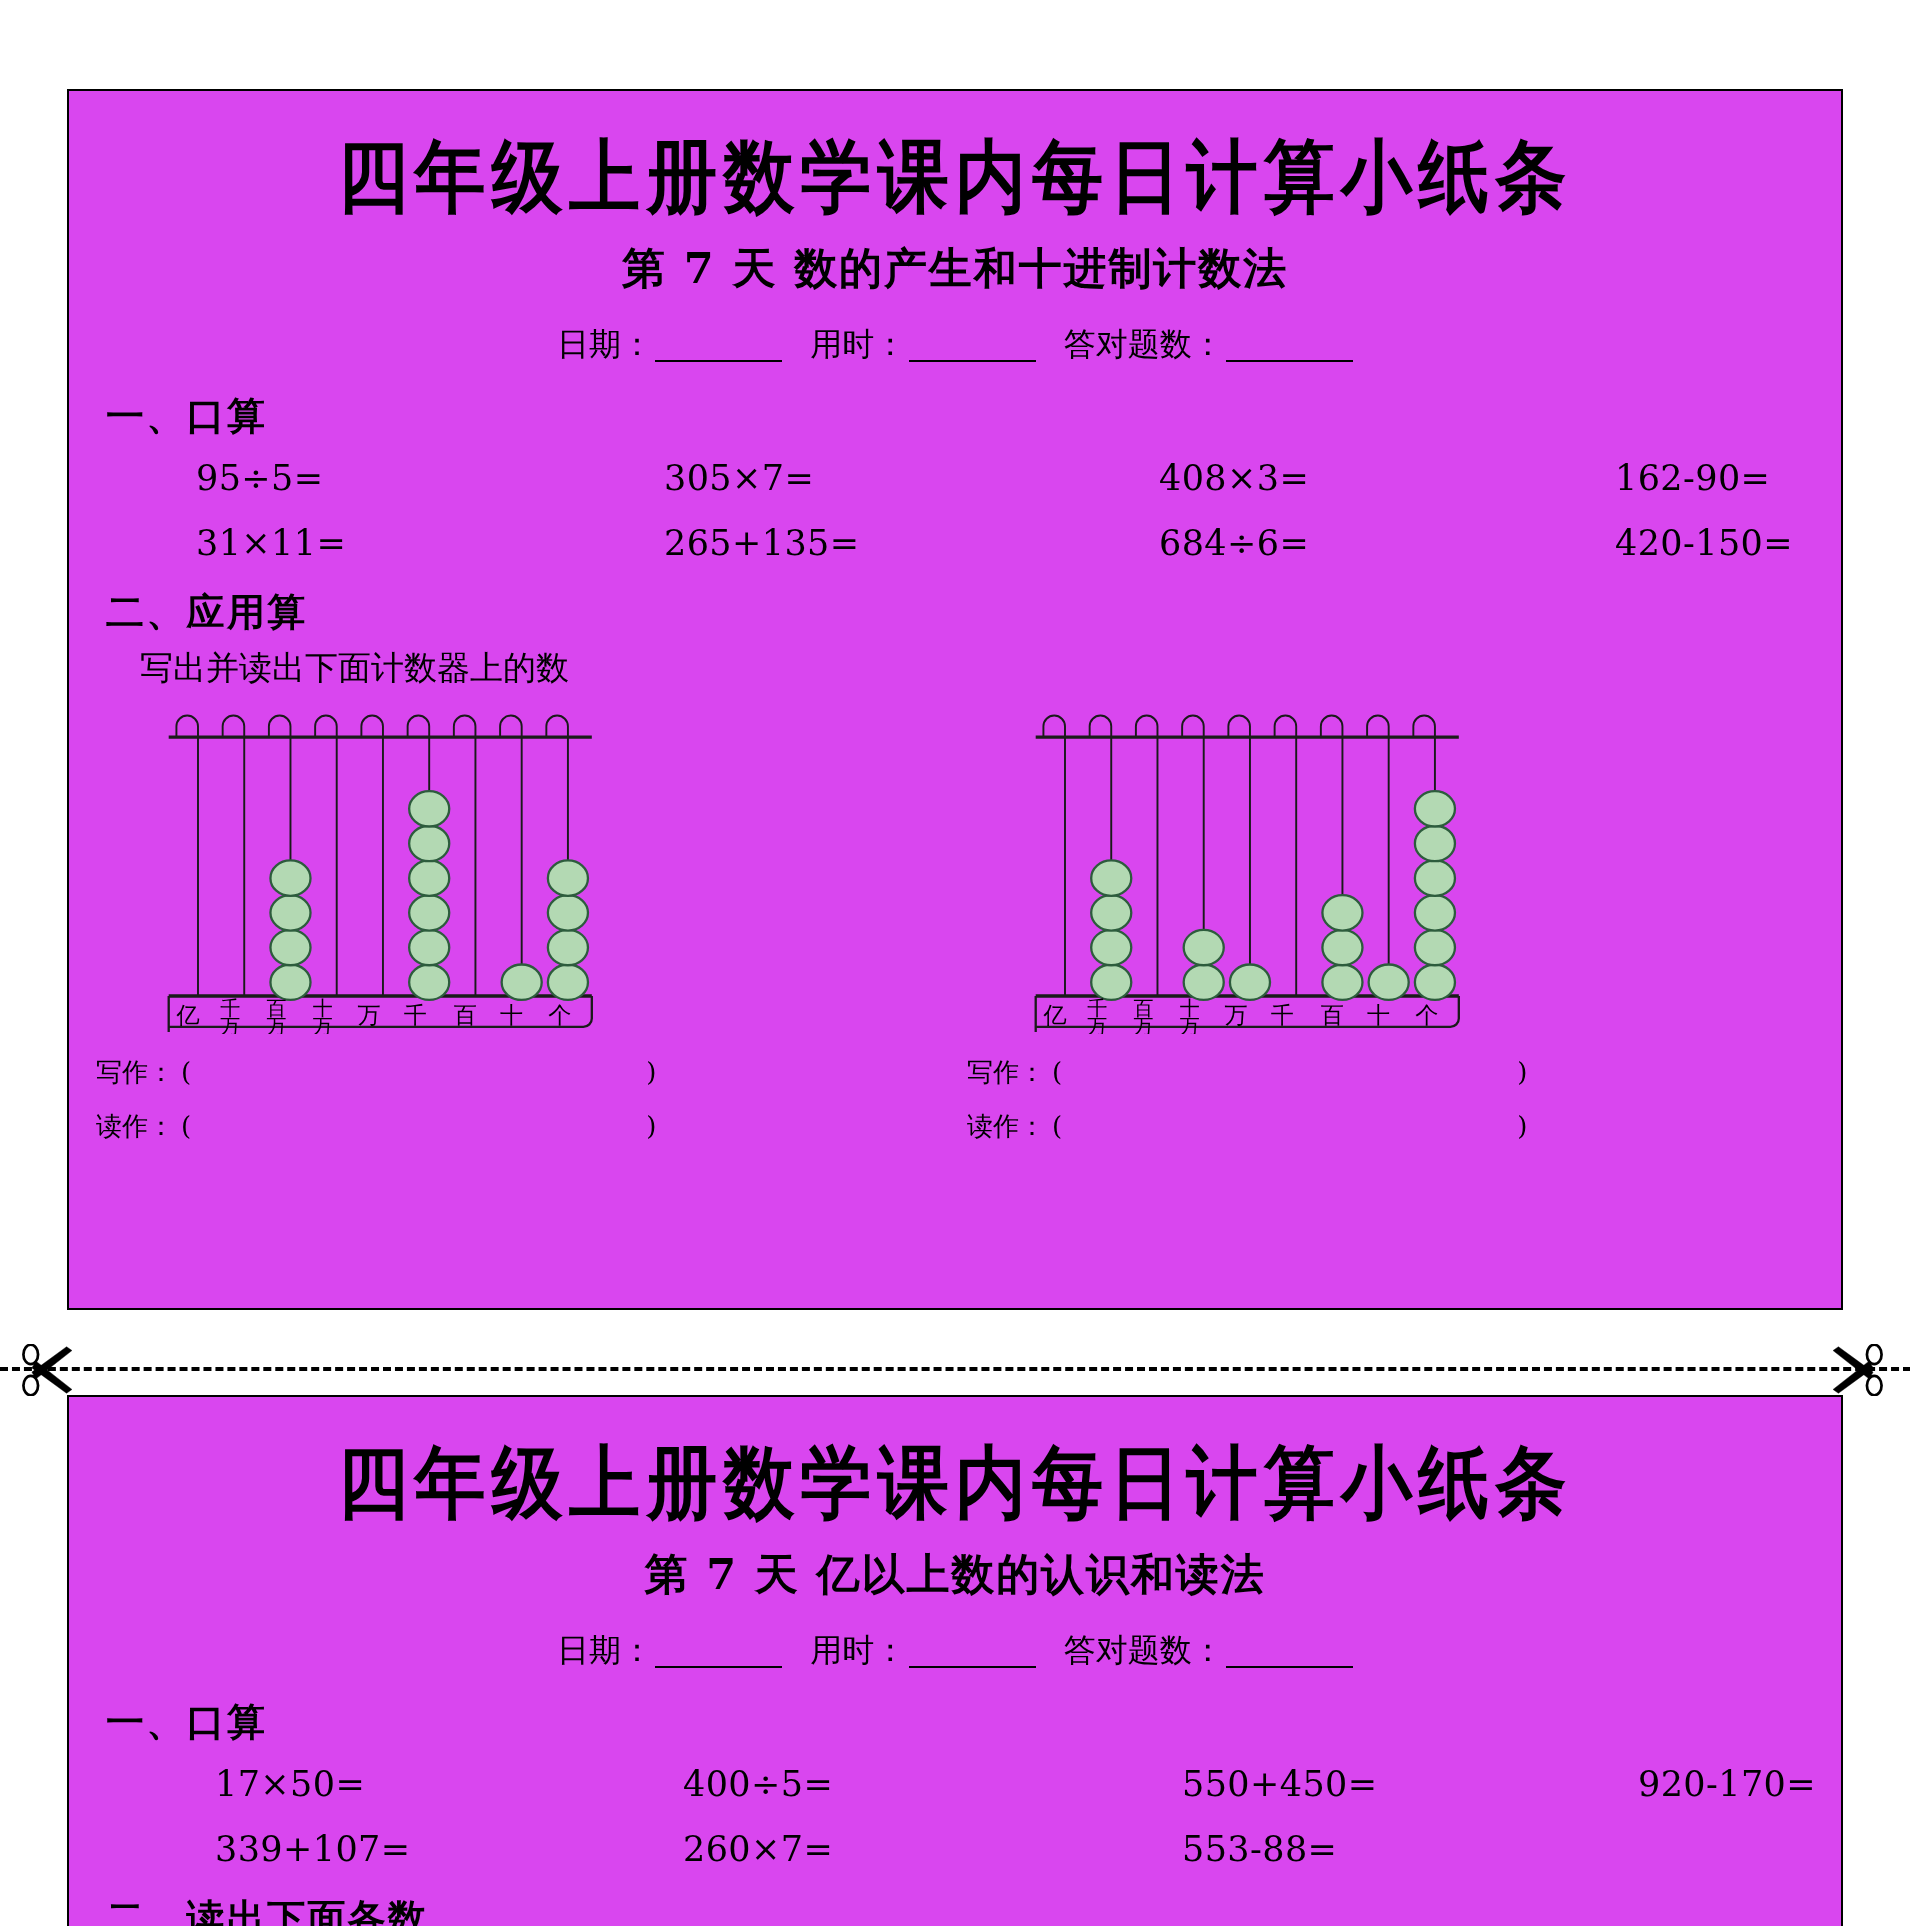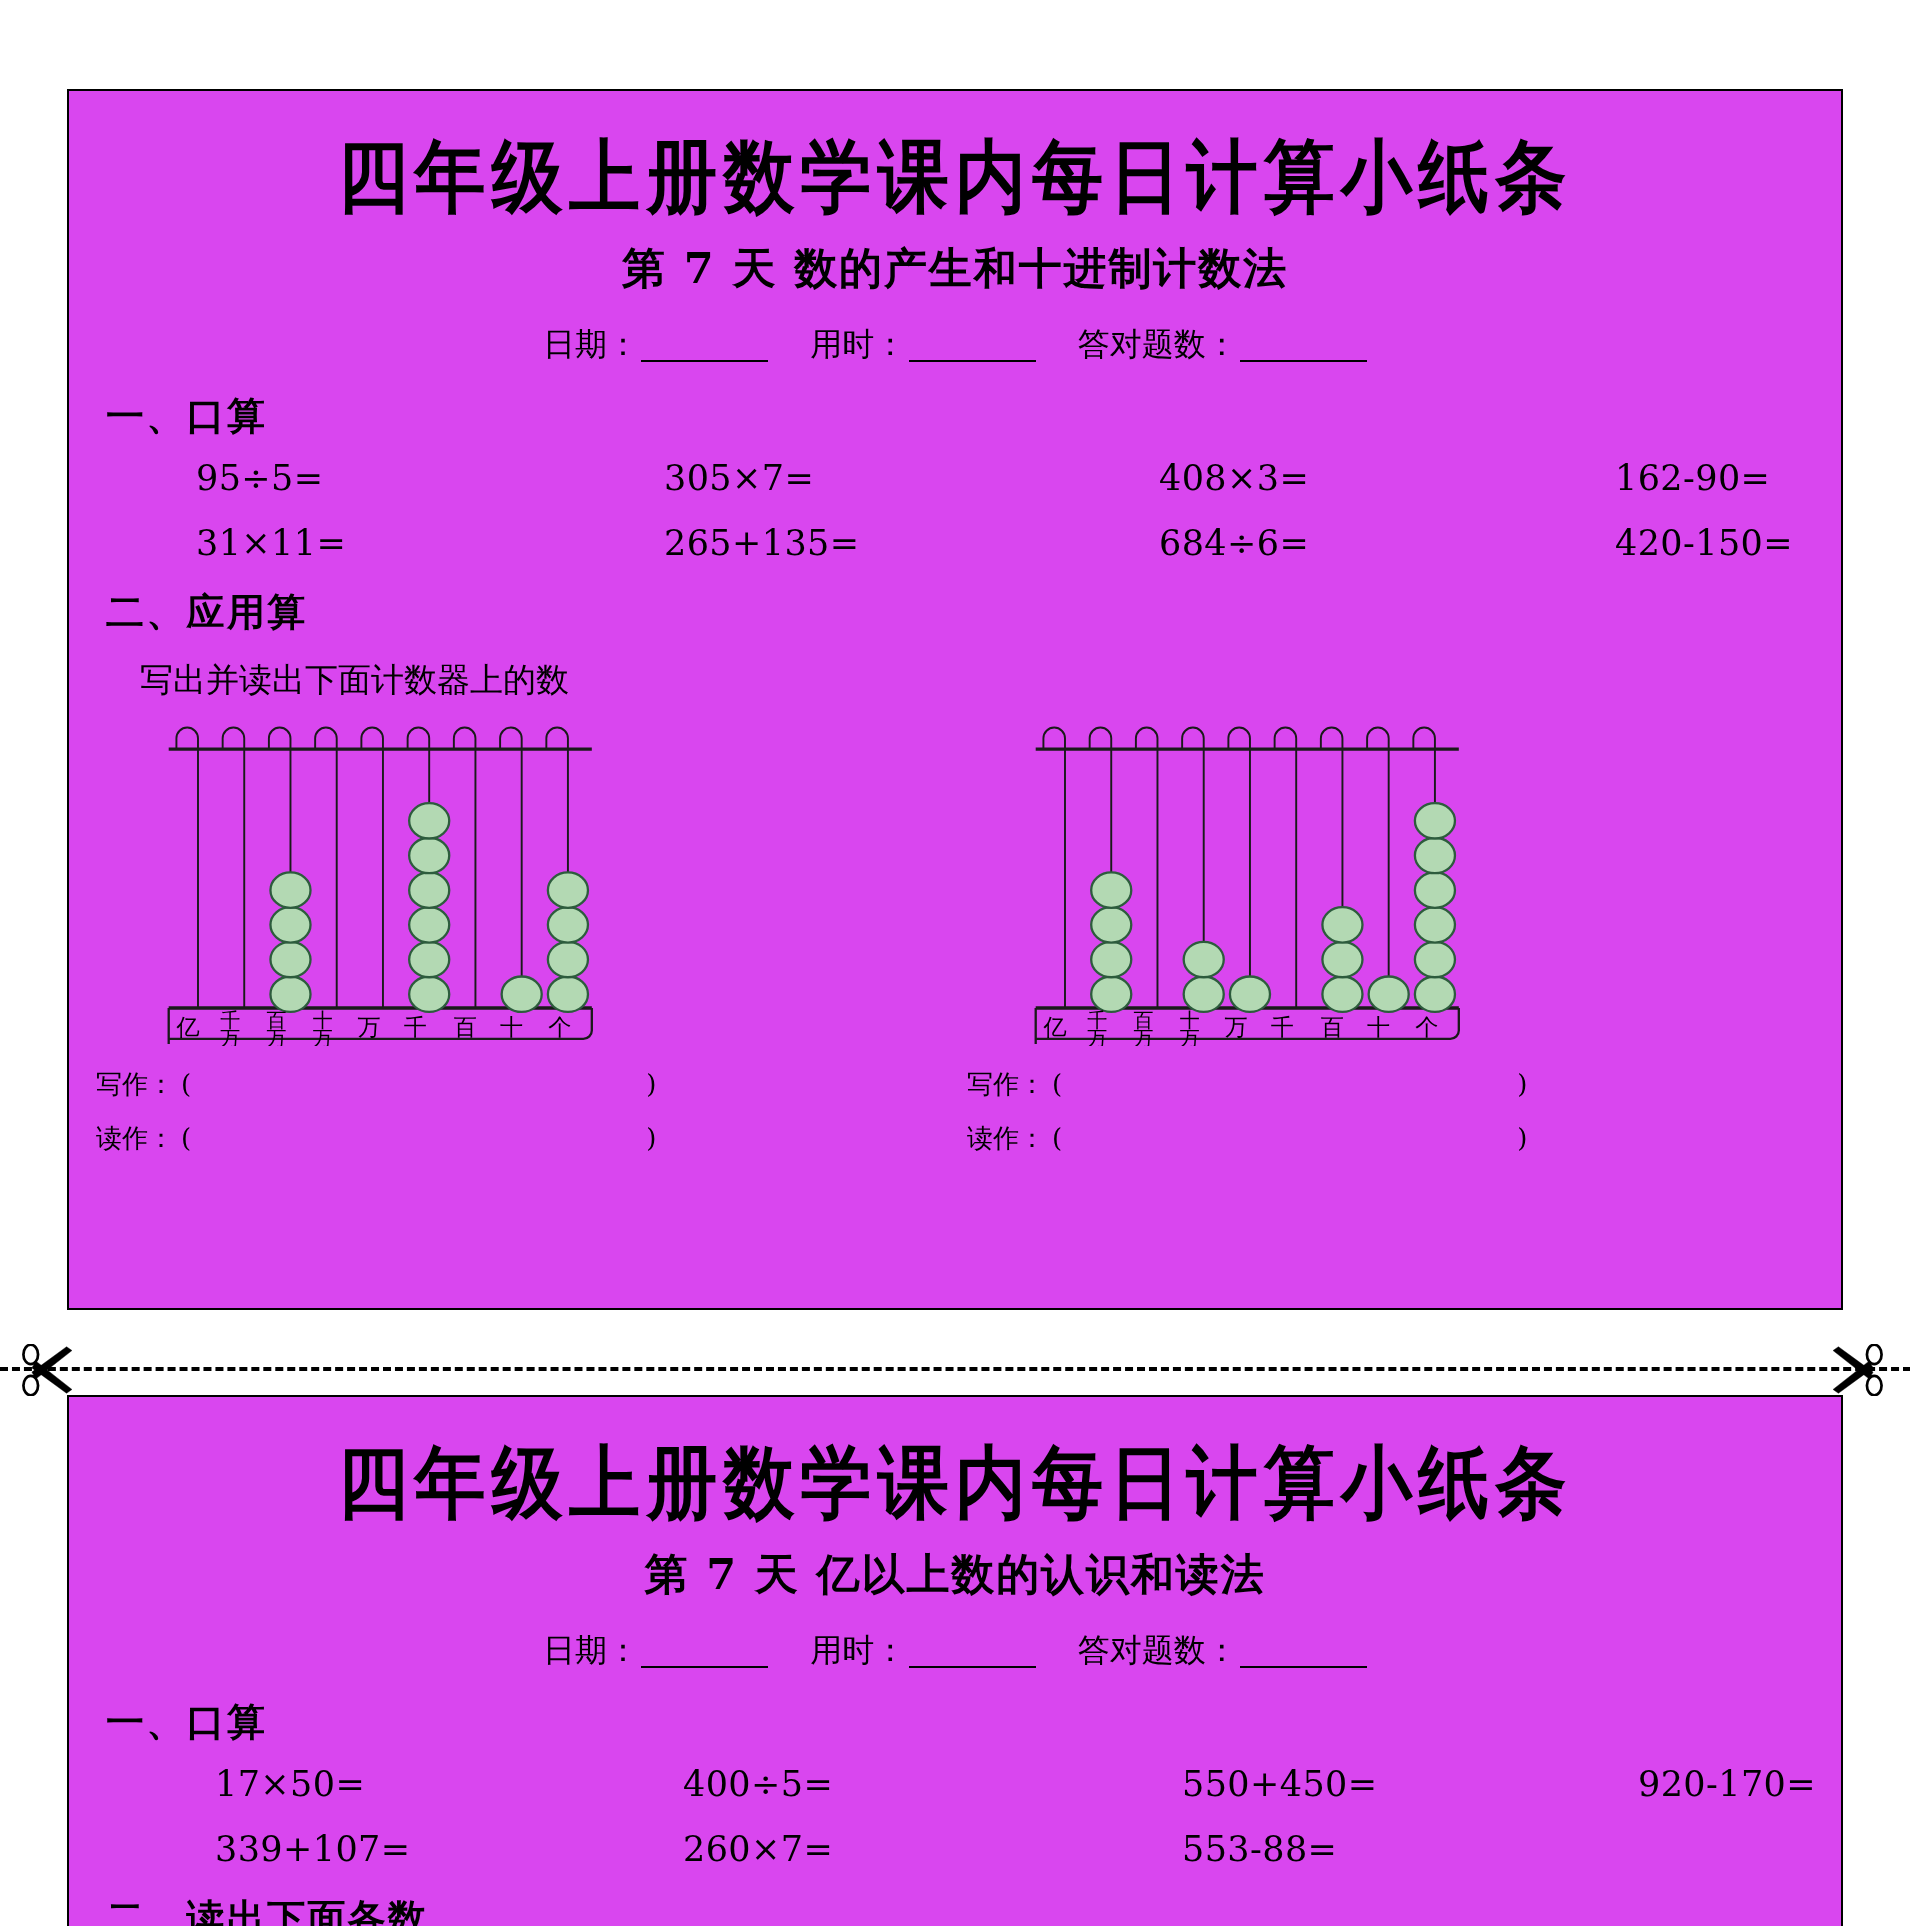--- a/index.html
+++ b/index.html
@@ -56,21 +56,21 @@
     letter-spacing: 1.9px;
     margin-top: 27px;
     white-space: nowrap;
   }
 
   
   .meta-row {
     display: flex;
     justify-content: center;
     align-items: center;
-    gap: 42px;
+    gap: 28px;
     margin-top: 25.4px;
     font-size: 32px;
     font-family: "DejaVu Serif", "Liberation Serif", serif;
     white-space: nowrap;
   }
   .meta-item { display: flex; align-items: flex-end; }
   .meta-blank {
     display: inline-block;
     width: 127px;
     border-bottom: 2.3px solid #000;
@@ -84,21 +84,21 @@
     font-family: "DejaVu Serif", "Liberation Serif", serif;
     font-weight: 700;
     font-size: 38px;
     letter-spacing: 2.3px;
     margin: 24px 0 0 37px;
     white-space: nowrap;
   }
   .sec-sub {
     font-family: "DejaVu Serif", "Liberation Serif", serif;
     font-size: 33px;
-    margin: 20px 0 0 71px;
+    margin: 8px 0 0 71px;
     white-space: nowrap;
   }
 
   
   .calc-grid {
     display: grid;
     grid-template-columns: 443px 470px 431px 385px;
     margin: 16px 0 0 127px;
     row-gap: 21.6px;
     font-family: "DejaVu Serif", "Liberation Serif", serif;

